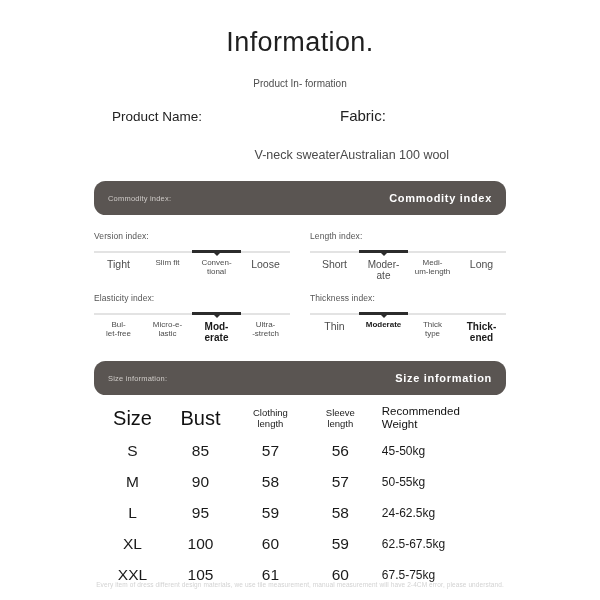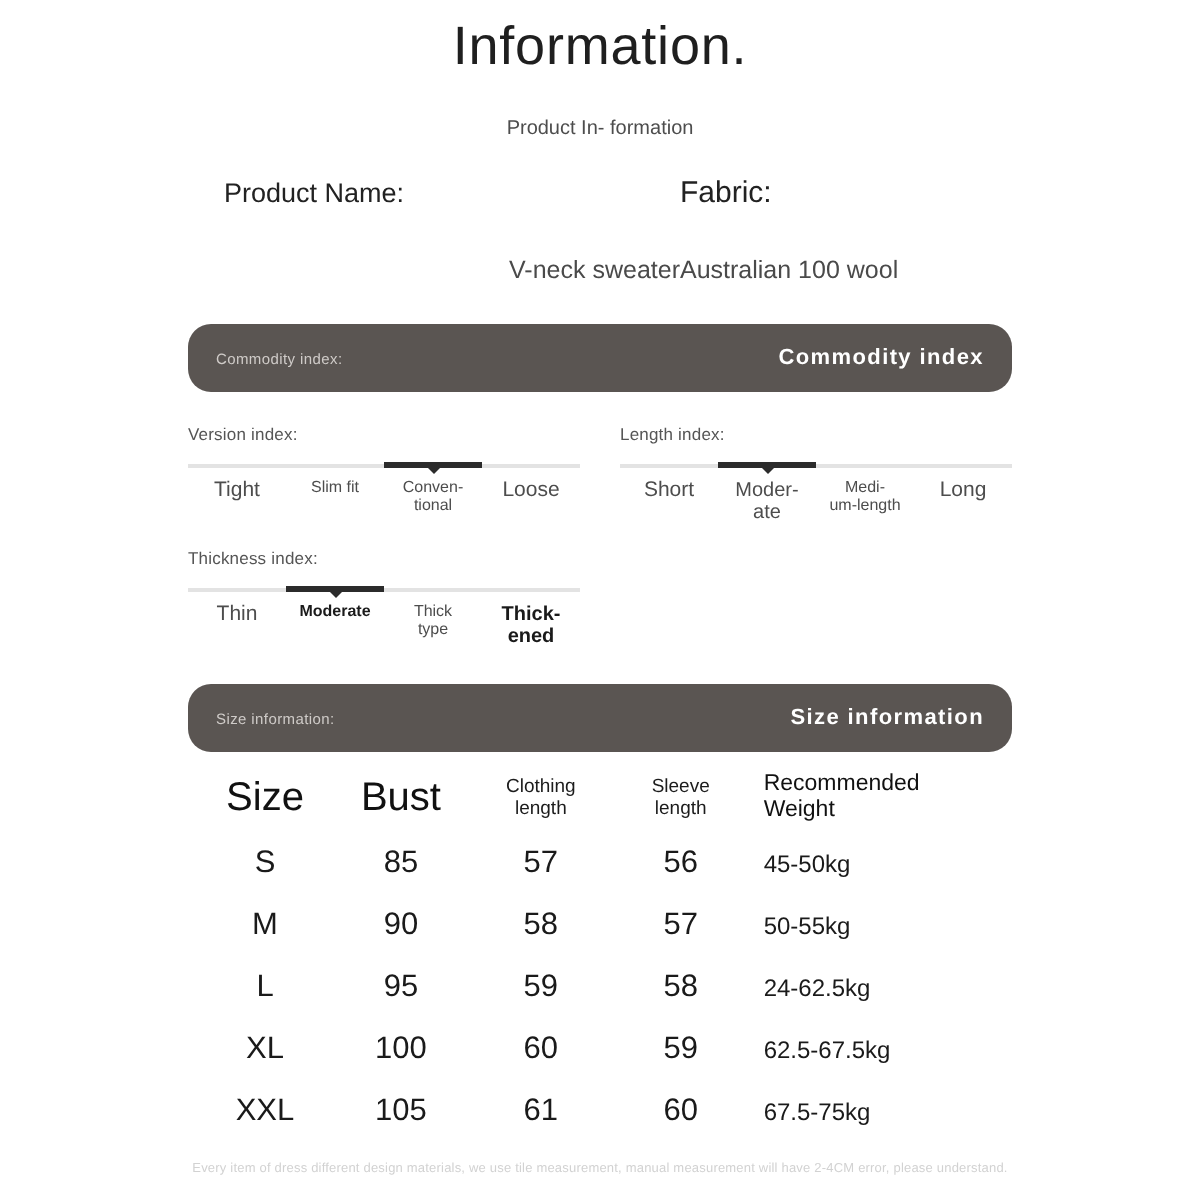--- a/index.html
+++ b/index.html
@@ -18,21 +18,21 @@
   .page {
     width: 600px;
     height: 600px;
     position: relative;
     box-sizing: border-box;
   }
 
   
   .title-block {
     text-align: center;
-    padding-top: 9px;
+    padding-top: 28px;
   }
   .main-title {
     font-size: 27px;
     font-weight: 400;
     color: #1f1f1f;
     letter-spacing: 0.4px;
     line-height: 1.1;
   }
   .sub-title {
     font-size: 10px;
@@ -278,20 +278,38 @@
       <div class="scale-labels">
         <div class="lb big">Short</div>
         <div class="lb selbig">Moder-
 ate</div>
         <div class="lb">Medi-
 um-length</div>
         <div class="lb big">Long</div>
       </div>
     </div>
 
+    <div class="scale">
+      <div class="scale-title">Elasticity index:</div>
+      <div class="track">
+        <div class="track-line"></div>
+        <div class="track-active" style="left:50%"></div>
+        <div class="track-marker" style="left:62.5%"></div>
+      </div>
+      <div class="scale-labels">
+        <div class="lb">Bul-
+let-free</div>
+        <div class="lb">Micro-e-
+lastic</div>
+        <div class="lb sel selbig">Mod-
+erate</div>
+        <div class="lb">Ultra-
+-stretch</div>
+      </div>
+    </div>
 
     <div class="scale">
       <div class="scale-title">Thickness index:</div>
       <div class="track">
         <div class="track-line"></div>
         <div class="track-active" style="left:25%"></div>
         <div class="track-marker" style="left:37.5%"></div>
       </div>
       <div class="scale-labels">
         <div class="lb big">Thin</div>

